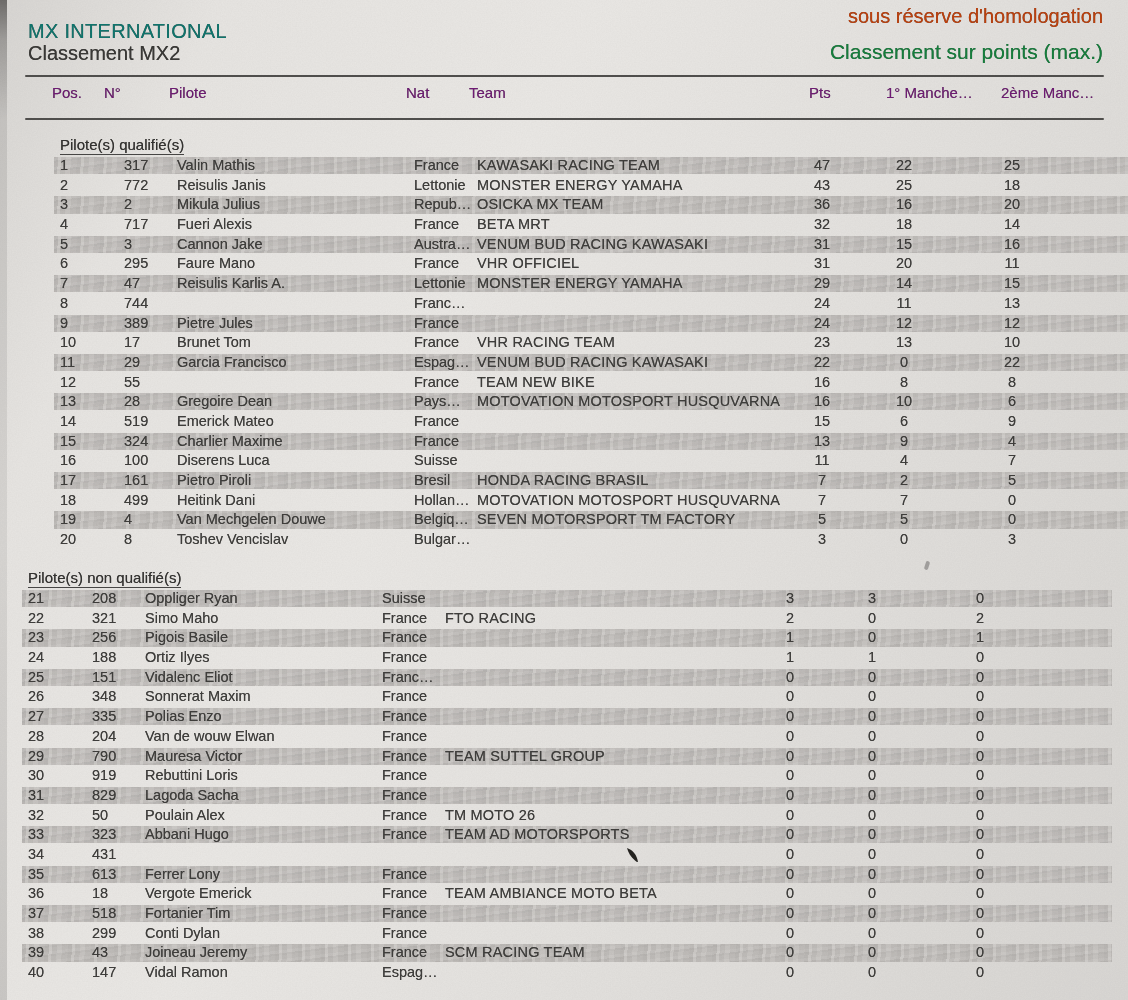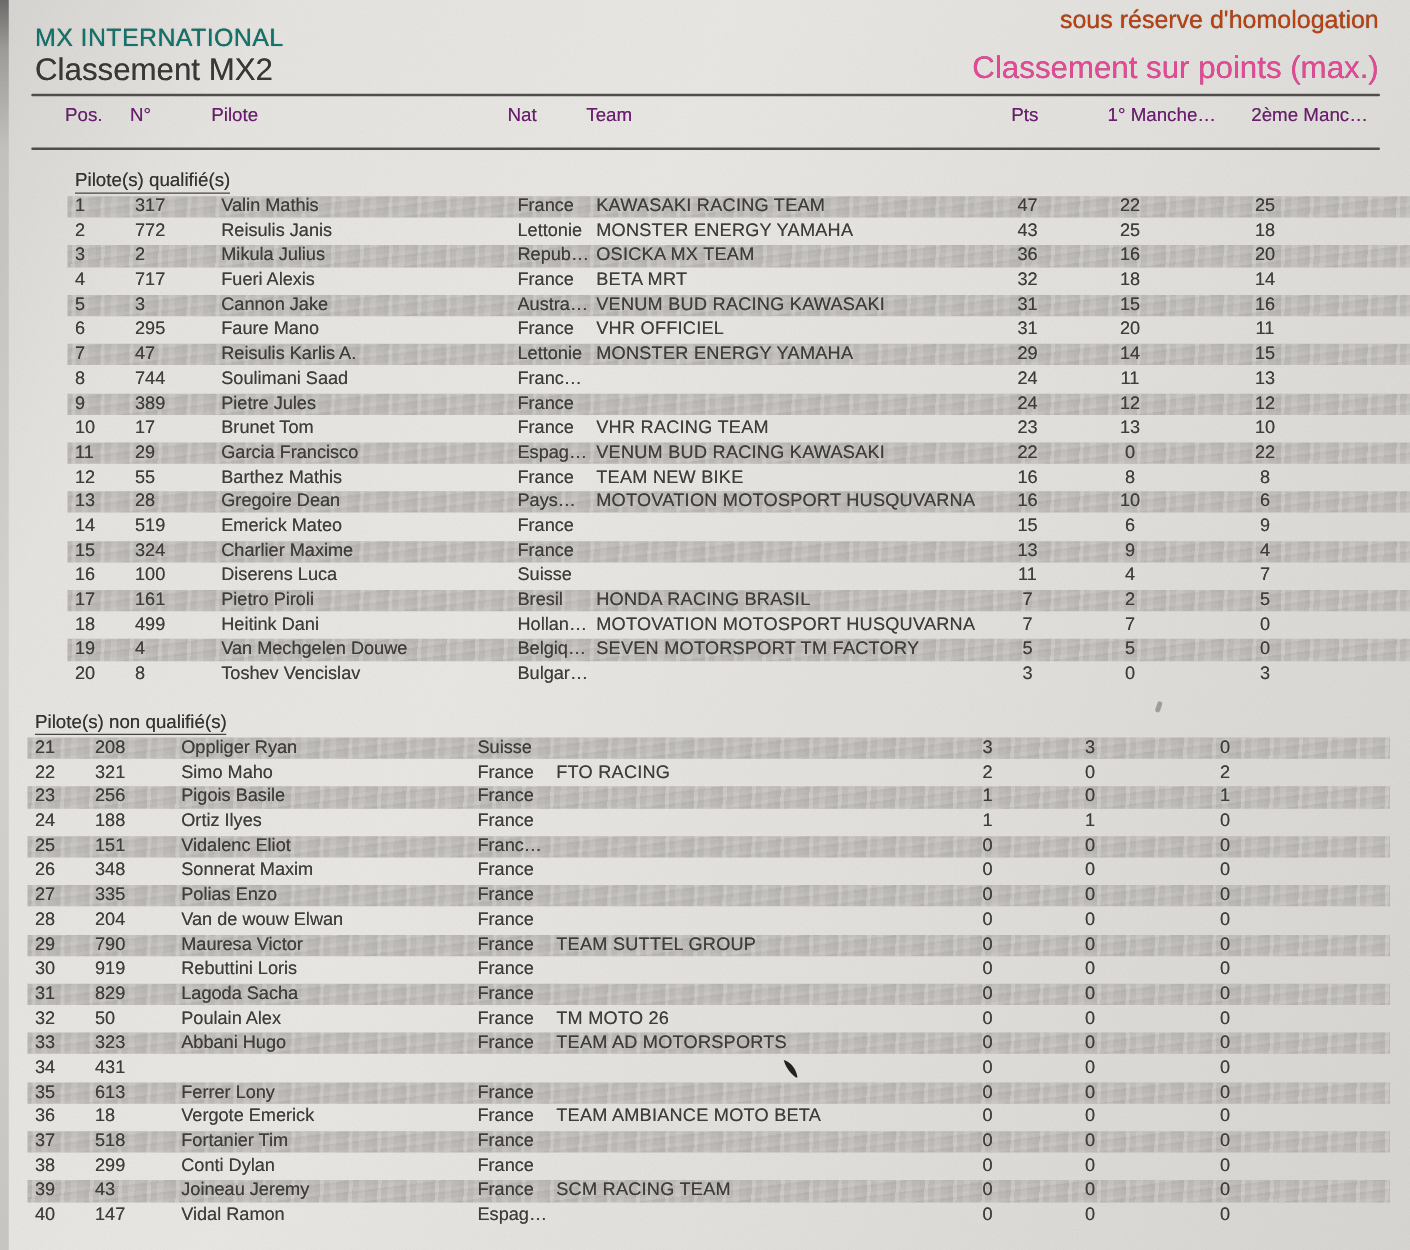--- a/index.html
+++ b/index.html
@@ -10,23 +10,23 @@
     background:linear-gradient(113deg,#d8d6d3 0%,#e7e5e2 14%,#eae8e5 38%,#e4e2df 62%,#dcdad7 88%,#d9d7d4 100%);
   }
   .left-edge{
     position:absolute;left:0;top:0;width:7px;height:100%;
     background:linear-gradient(#6e6c6a 0%,rgba(90,88,86,.45) 4%,rgba(120,118,116,.22) 12%,rgba(120,118,116,.14) 55%,rgba(110,108,106,.25) 100%);
     pointer-events:none;
   }
   .noise{position:absolute;inset:0;width:1128px;height:1000px;opacity:.07;mix-blend-mode:multiply;pointer-events:none;}
   .txt{position:absolute;white-space:nowrap;}
   .title{left:28px;top:20px;font-size:20px;color:#0f766e;text-shadow:0 0 .6px rgba(52,51,49,.85);letter-spacing:.3px;}
-  .subtitle{left:28px;top:42px;font-size:25px;color:#3a3937;text-shadow:0 0 .5px rgba(58,57,55,.8);}
+  .subtitle{left:28px;top:42px;font-size:20px;color:#3a3937;text-shadow:0 0 .5px rgba(58,57,55,.8);}
   .right1{right:25px;top:5px;font-size:20px;color:#c2410c;text-shadow:0 0 .6px rgba(52,51,49,.85);}
-  .right2{right:25px;top:40px;font-size:25px;color:#ec4899;text-shadow:0 0 .5px rgba(58,57,55,.8);}
+  .right2{right:25px;top:40px;font-size:21px;color:#15803d;text-shadow:0 0 .5px rgba(58,57,55,.8);}
   .rule{position:absolute;left:25px;right:24px;height:2px;background:#504f4d;border-radius:1px;}
   .rule-top{top:75px;}
   .rule-mid{top:118px;}
   .colhead{position:absolute;top:84px;font-size:15px;color:#701a75;text-shadow:0 0 .4px rgba(59,58,56,.7);white-space:nowrap;margin-left:24px;}
   .ch-pos{left:28px}.ch-num{left:80px}.ch-pil{left:145px}.ch-nat{left:382px}.ch-team{left:445px}
   .ch-pts{left:785px}.ch-m1{left:862px}.ch-m2{left:977px}
 
   .section{position:absolute;left:0;width:1128px;}
   .sec-heading-wrap{height:20px;}
   .sec-heading{
@@ -38,21 +38,21 @@
   .row.shaded::before{
     content:"";position:absolute;left:22px;right:16px;top:1px;bottom:1.5px;z-index:0;
     background:
       repeating-linear-gradient(93deg, rgba(92,90,87,.10) 0 4px, rgba(236,234,231,.16) 4px 7px, rgba(122,120,117,.09) 7px 12px, rgba(208,206,203,.12) 12px 17px, rgba(100,98,95,.07) 17px 23px),
       repeating-linear-gradient(-7deg, rgba(72,70,68,.06) 0 2px, rgba(228,226,223,.09) 2px 5px, rgba(140,138,135,.05) 5px 9px),
       #c8c5c2;
   }
   .cell{position:absolute;z-index:1;font-size:14.5px;line-height:19.7px;color:#3e3d3b;
     text-shadow:0 0 .5px rgba(62,61,59,.75);white-space:nowrap;overflow:hidden;}
   .c-pos{left:28px;width:44px}
-  .c-num{left:76px;width:56px}
+  .c-num{left:92px;width:56px}
   .c-pil{left:145px;width:235px}
   .c-nat{left:382px;width:62px}
   .c-team{left:445px;width:335px;letter-spacing:.2px}
   .c-pts{left:770px;width:40px;text-align:center}
   .c-m1{left:852px;width:40px;text-align:center}
   .c-m2{left:960px;width:40px;text-align:center}
 
   .pen-mark{position:absolute;left:624px;top:846px;width:20px;height:20px;}
   .stray-mark{position:absolute;left:925px;top:561px;width:4px;height:9px;background:#8d8b89;
     border-radius:2px;transform:rotate(18deg);opacity:.75;}
@@ -151,21 +151,20 @@
     <div class="cell c-pil">Reisulis Karlis A.</div>
     <div class="cell c-nat">Lettonie</div>
     <div class="cell c-team">MONSTER ENERGY YAMAHA</div>
     <div class="cell c-pts">29</div>
     <div class="cell c-m1">14</div>
     <div class="cell c-m2">15</div>
   </div>
         <div class="row">
     <div class="cell c-pos">8</div>
     <div class="cell c-num">744</div>
-    <div class="cell c-pil">Soulimani Saad</div>
     <div class="cell c-nat">Franc…</div>
     <div class="cell c-team"></div>
     <div class="cell c-pts">24</div>
     <div class="cell c-m1">11</div>
     <div class="cell c-m2">13</div>
   </div>
         <div class="row shaded">
     <div class="cell c-pos">9</div>
     <div class="cell c-num">389</div>
     <div class="cell c-pil">Pietre Jules</div>
@@ -191,21 +190,20 @@
     <div class="cell c-pil">Garcia Francisco</div>
     <div class="cell c-nat">Espag…</div>
     <div class="cell c-team">VENUM BUD RACING KAWASAKI</div>
     <div class="cell c-pts">22</div>
     <div class="cell c-m1">0</div>
     <div class="cell c-m2">22</div>
   </div>
         <div class="row">
     <div class="cell c-pos">12</div>
     <div class="cell c-num">55</div>
-    <div class="cell c-pil">Barthez Mathis</div>
     <div class="cell c-nat">France</div>
     <div class="cell c-team">TEAM NEW BIKE</div>
     <div class="cell c-pts">16</div>
     <div class="cell c-m1">8</div>
     <div class="cell c-m2">8</div>
   </div>
         <div class="row shaded">
     <div class="cell c-pos">13</div>
     <div class="cell c-num">28</div>
     <div class="cell c-pil">Gregoire Dean</div>

